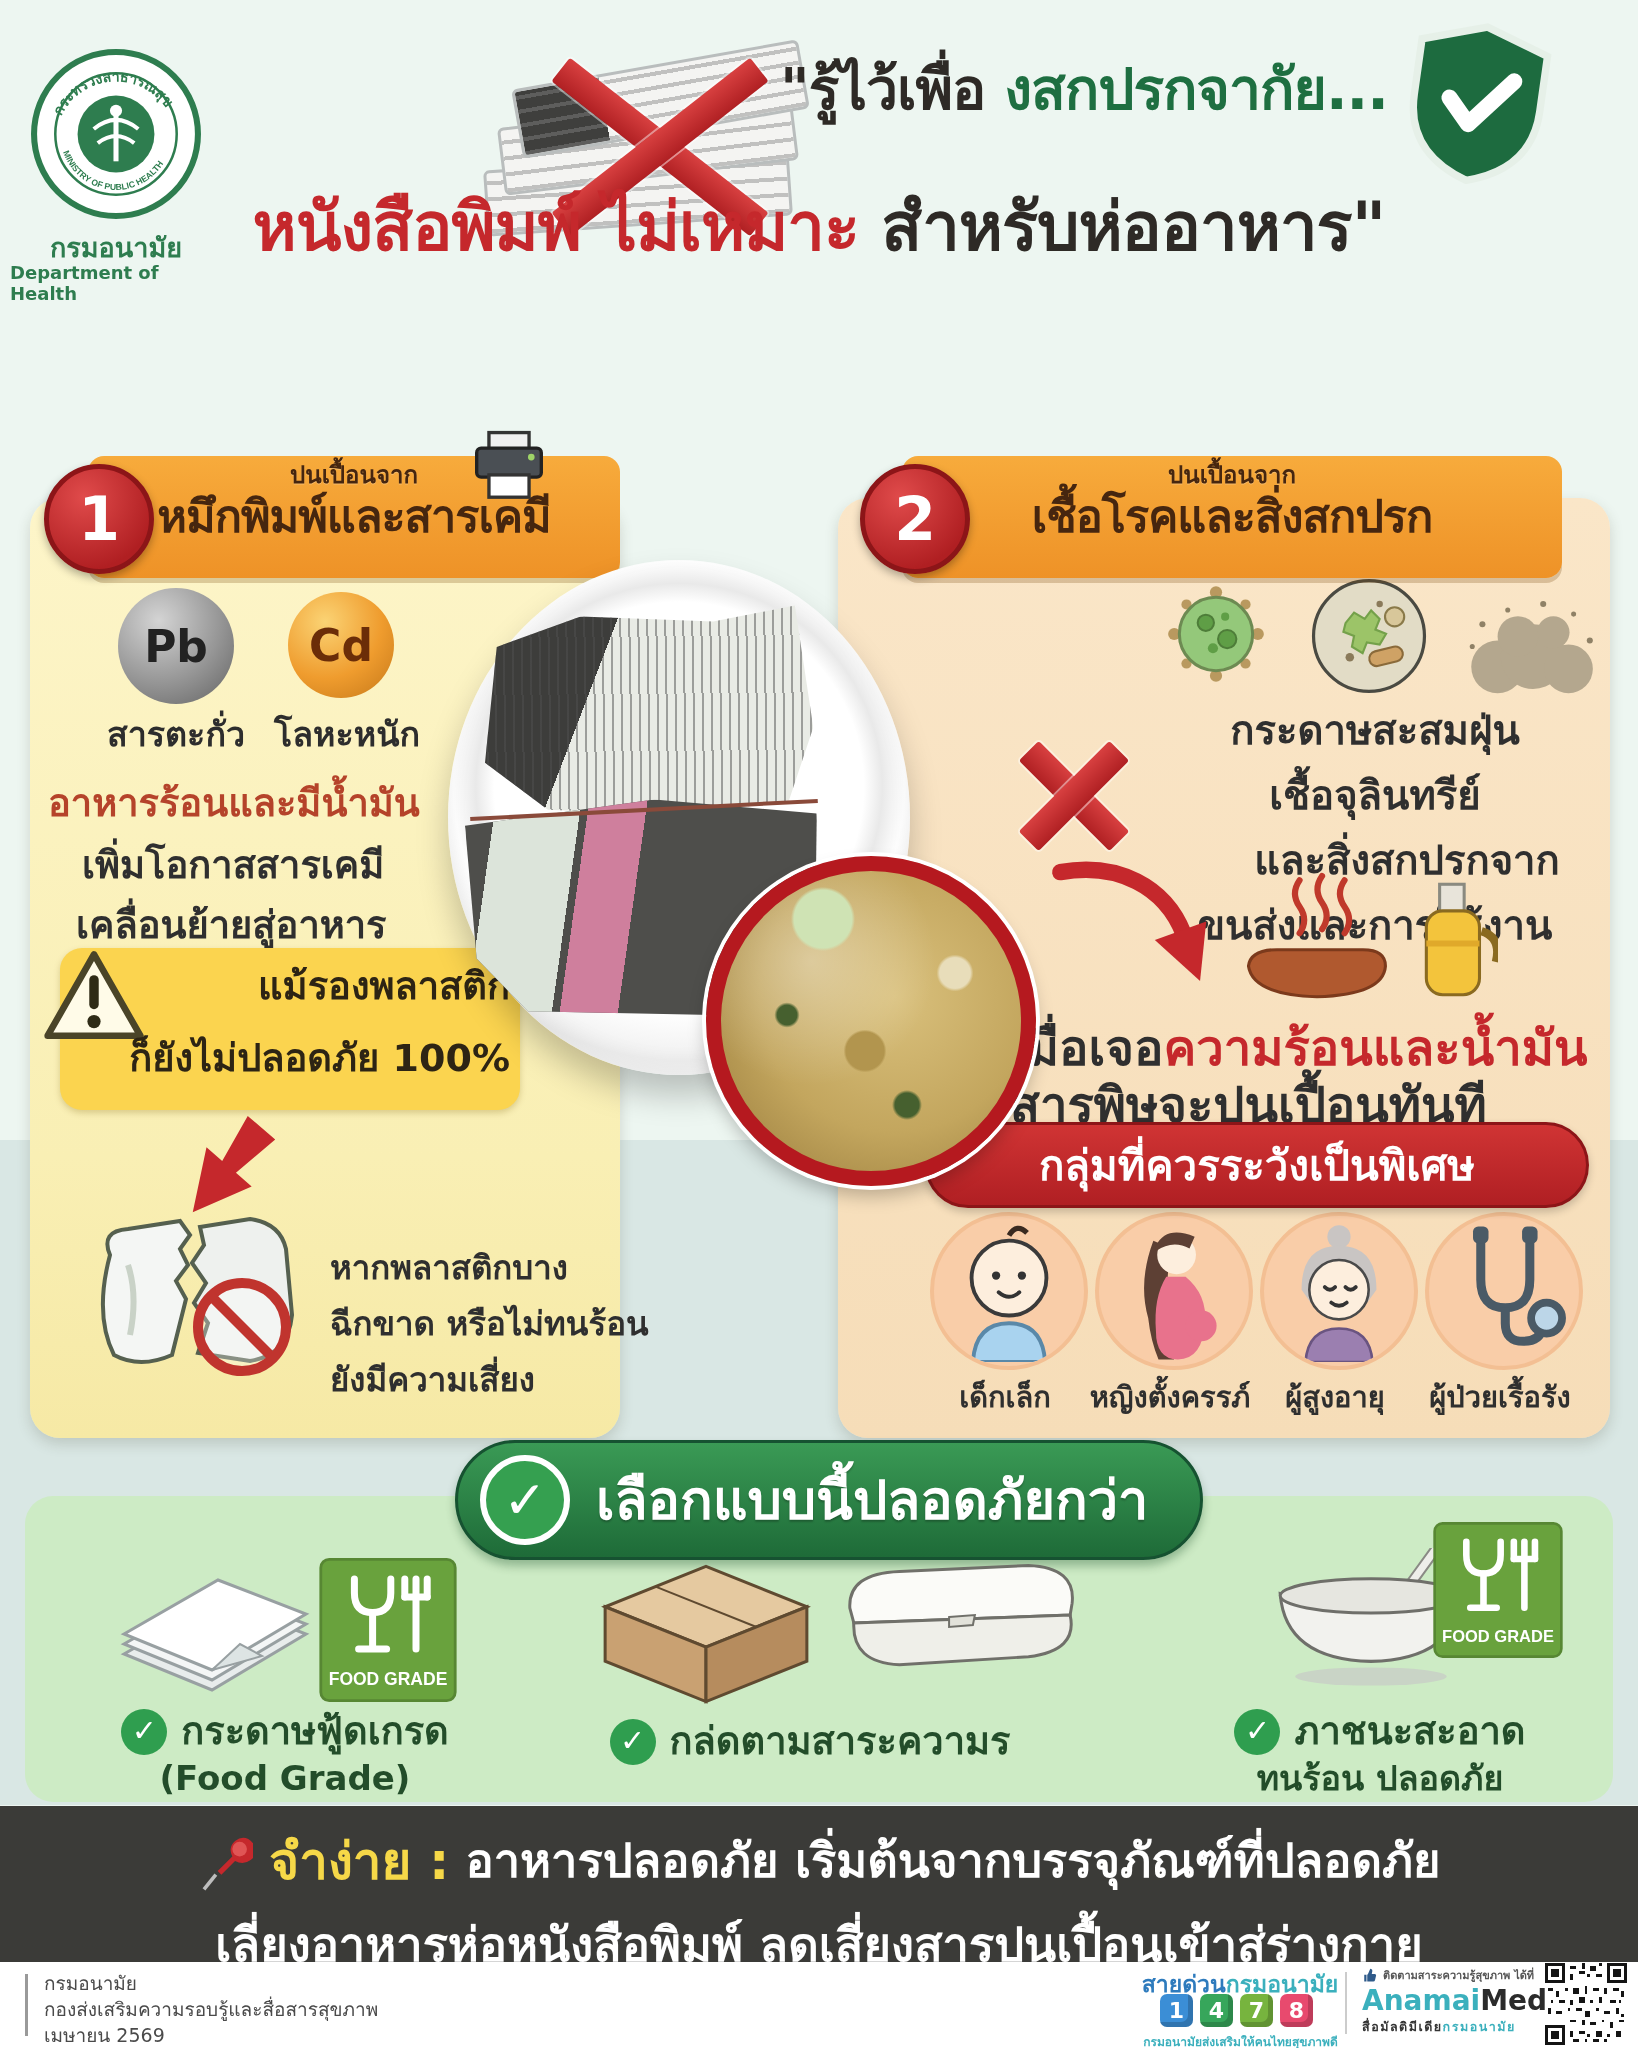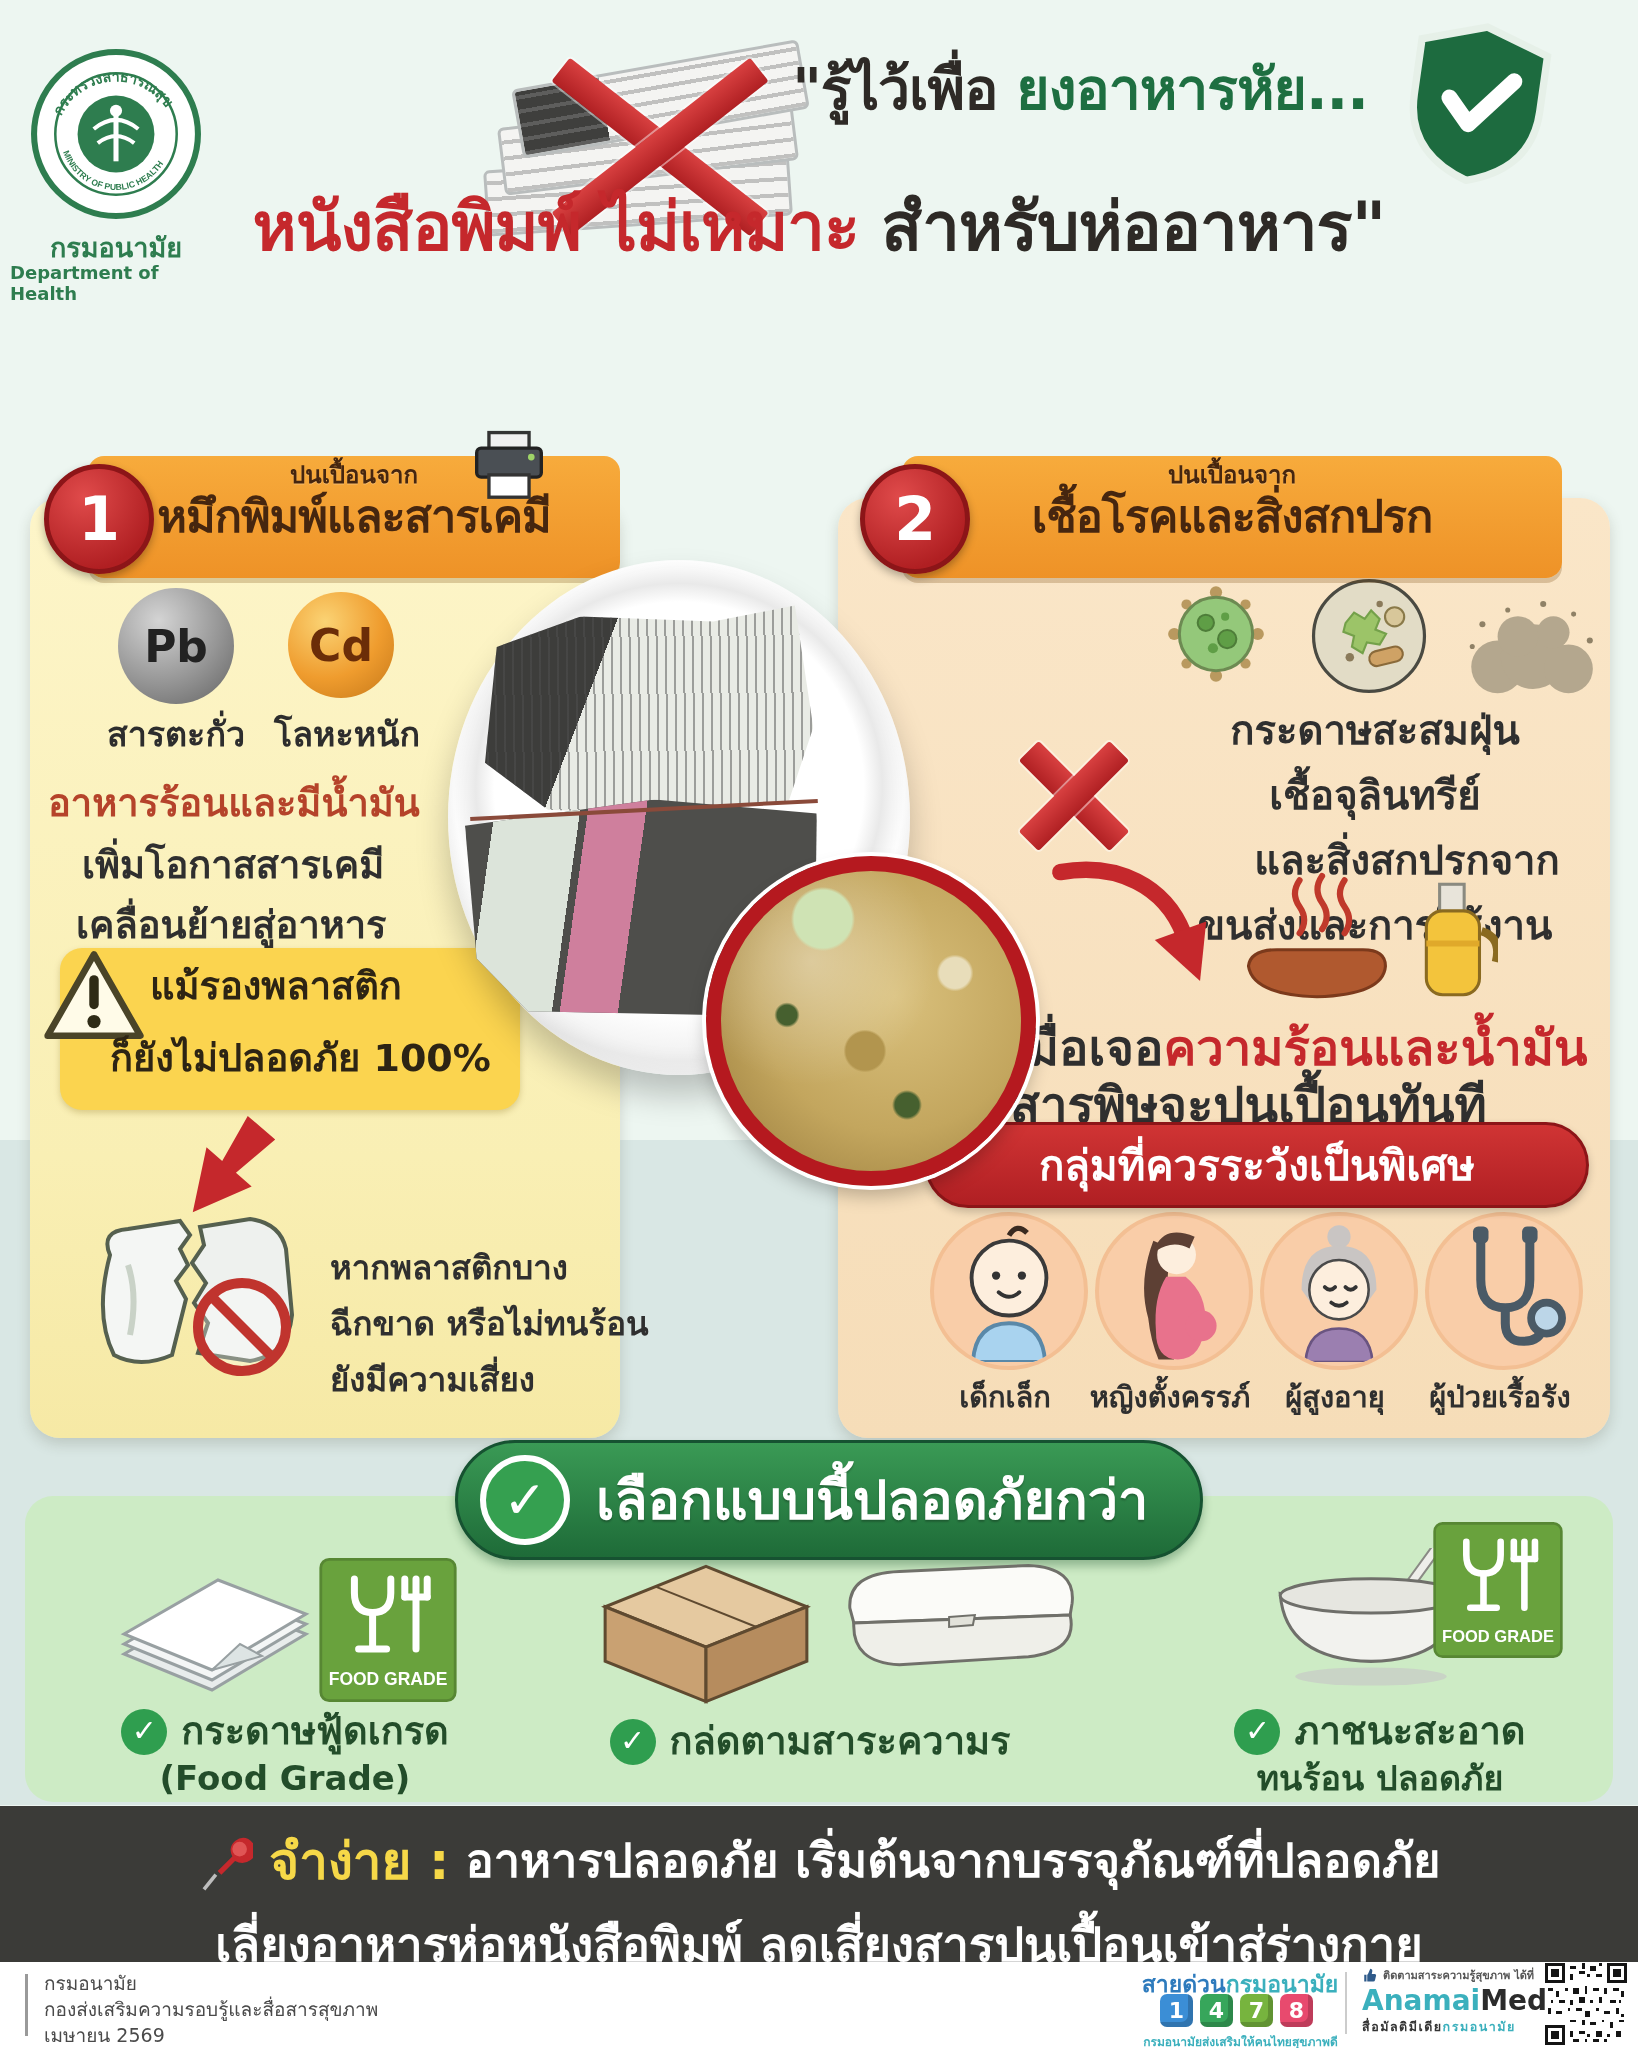--- a/index.html
+++ b/index.html
@@ -32,21 +32,21 @@
   .banner .l1{font-size:24px;font-weight:800;line-height:1.25;margin-top:4px;text-shadow:0 1px 0 rgba(255,255,255,.25);}
   .banner .l2{font-size:45px;font-weight:800;line-height:1.2;letter-spacing:-1px;}
   .numcirc{position:absolute;border-radius:50%;background:radial-gradient(circle at 35% 28%,#e04b4b,#b01f22 75%);
     border:5px solid #8c1518;color:#fff;font-size:60px;font-weight:800;z-index:5;box-shadow:0 4px 8px rgba(0,0,0,.3);}
   .sphere{position:absolute;border-radius:50%;font-weight:800;z-index:2;}
   .sphere.pb{background:radial-gradient(circle at 35% 28%,#d4d4d4,#969696 55%,#6d6d6d 90%);color:#222;font-size:44px;}
   .sphere.cd{background:radial-gradient(circle at 35% 28%,#fbd374,#ef9c2e 55%,#c97b1b 95%);color:#6b2d08;font-size:44px;}
   .lbl34{font-size:34px;font-weight:800;color:#2d2d2d;text-align:center;line-height:1.3;}
   .pline{font-size:38px;font-weight:800;line-height:1.35;white-space:nowrap;}
   .warnbox{position:absolute;background:#fbd44f;border-radius:22px;box-shadow:0 3px 6px rgba(120,90,0,.25);}
-  .warntxt{font-size:38px;font-weight:800;color:#2d2414;text-align:left;line-height:1.3;white-space:nowrap;}
+  .warntxt{font-size:38px;font-weight:800;color:#2d2414;text-align:right;line-height:1.3;white-space:nowrap;}
   .riskline{font-size:33px;font-weight:800;color:#2f2f2f;line-height:1.35;white-space:nowrap;}
   .cross{position:absolute;z-index:3;}
   .p2line{font-size:40px;font-weight:800;color:#2f2f2f;text-align:center;line-height:1.5;white-space:nowrap;}
   .heatline{font-size:49px;font-weight:800;text-align:left;line-height:1.4;white-space:nowrap;}
   .heatline .dark{color:#2f2f2f;}
   .heatline .red{color:#c5282c;}
   .redpill{position:absolute;background:linear-gradient(180deg,#d03434,#b01f23);border-radius:46px;
     border:3px solid #8c1518;color:#fff;font-size:42px;font-weight:800;text-align:center;z-index:3;
     box-shadow:0 4px 8px rgba(0,0,0,.2);white-space:nowrap;}
   .gcirc{position:absolute;border-radius:50%;background:#f9cda8;border:4px solid #f3bf93;overflow:hidden;}
@@ -142,21 +142,21 @@
     <div class="paper-sheet" style="left:45px;top:60px;width:290px;height:62px;transform:rotate(-7deg);"></div>
     <div class="paper-sheet" style="left:60px;top:14px;width:285px;height:64px;transform:rotate(-10deg);background-image:repeating-linear-gradient(0deg,rgba(130,130,130,.45) 0 4px,transparent 4px 14px),linear-gradient(90deg,#3f3f3d 0 30%,transparent 30%);"></div>
     <div class="abs" style="left:55px;top:-10px;width:300px;height:230px;">
       <div class="xbar" style="transform:rotate(38deg);"></div>
       <div class="xbar" style="transform:rotate(-38deg);"></div>
     </div>
   </div>
 
   <div class="abs title1" style="left:780px;top:52px;width:600px;">
     <span class="blk">"รู้ไว้เพื่อ</span>
-    <span class="grn">ยงอาหารหัย...</span>
+    <span class="grn">งสกปรกจากัย...</span>
   </div>
   <div class="abs" style="left:1398px;top:22px;width:158px;height:162px;">
     <svg width="158" height="162" viewBox="0 0 100 110">
       <path d="M50 3 L93 17 V55 C93 86 73 101 50 108 C27 101 7 86 7 55 V17 Z" fill="#1d6b3f" stroke="#e6f0e8" stroke-width="5" transform="rotate(8 50 55)"></path>
       <path d="M31 54 L46 70 L73 37" stroke="#fff" stroke-width="11" fill="none" stroke-linecap="round" stroke-linejoin="round" transform="rotate(8 50 55)"></path>
     </svg>
   </div>
   <div class="abs title2" style="left:10px;top:182px;width:1618px;">
     <span class="red">หนังสือพิมพ์ ไม่เหมาะ</span>
     <span class="blk">สำหรับห่ออาหาร"</span>

